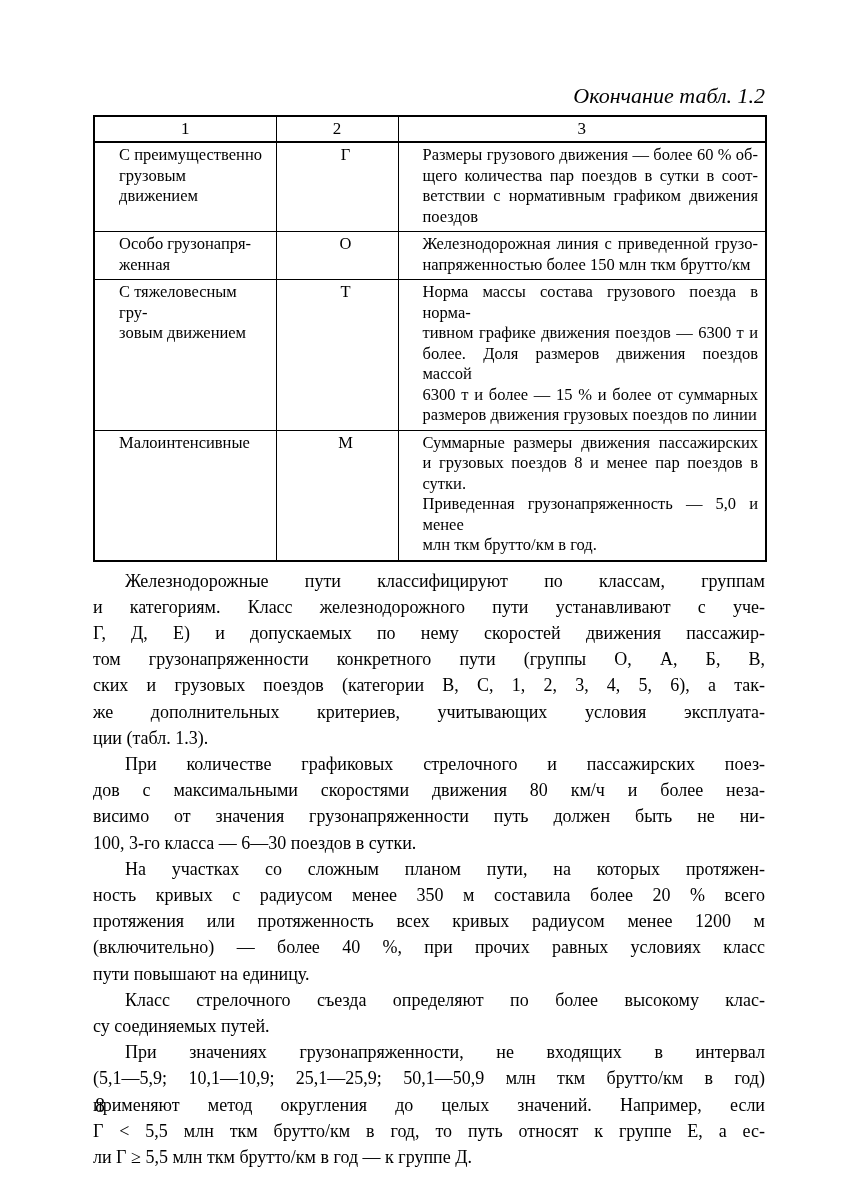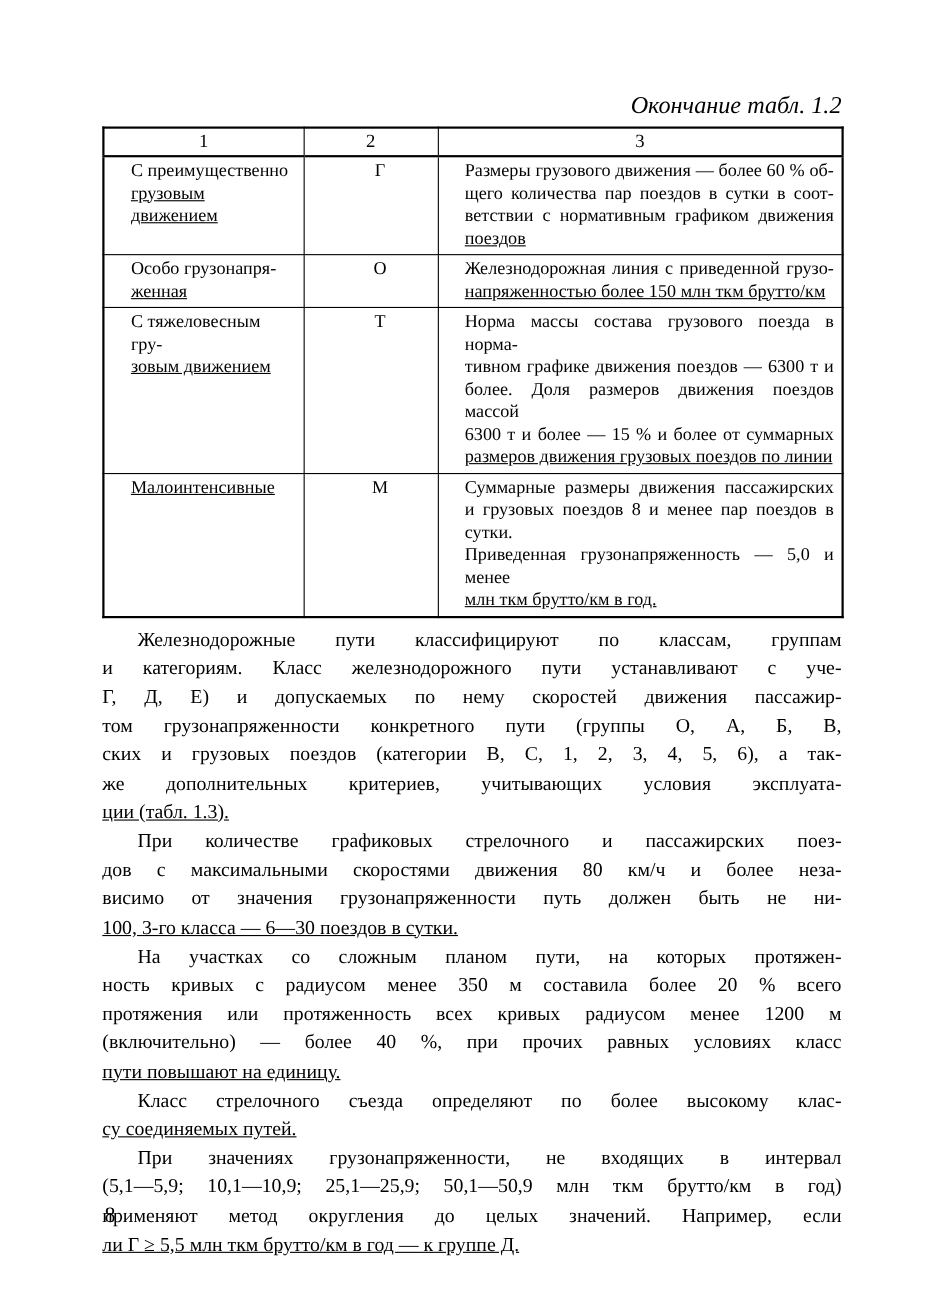--- a/index.html
+++ b/index.html
@@ -59,21 +59,20 @@
     text-align: center;
     font-size: 17px;
   }
   
   .lines .line {
     text-align: justify;
     text-align-last: justify;
   }
   .lines .line.last {
     text-align-last: left;
-    text-decoration: underline;
   }
   .lines.left .line,
   .lines.left .line.last {
     text-align: left;
     text-align-last: left;
   }
   .body-text {
     margin-top: 6px;
     font-size: 18px;
     line-height: 26.2px;
@@ -203,19 +202,20 @@
         <div class="line last">пути повышают на единицу.</div>
       </div>
     <div class="para lines">
         <div class="line">Класс стрелочного съезда определяют по более высокому клас-</div>
         <div class="line last">су соединяемых путей.</div>
       </div>
     <div class="para lines">
         <div class="line">При значениях грузонапряженности, не входящих в интервал</div>
         <div class="line">(5,1—5,9; 10,1—10,9; 25,1—25,9; 50,1—50,9 млн ткм брутто/км в год)</div>
         <div class="line">применяют метод округления до целых значений. Например, если</div>
+        <div class="line">Г &lt; 5,5 млн ткм брутто/км в год, то путь относят к группе Е, а ес-</div>
         <div class="line last">ли Г ≥ 5,5 млн ткм брутто/км в год — к группе Д.</div>
       </div>
   </div>
 
 </div>
 
 <div class="page-number">8</div>
 
 </body></html>

